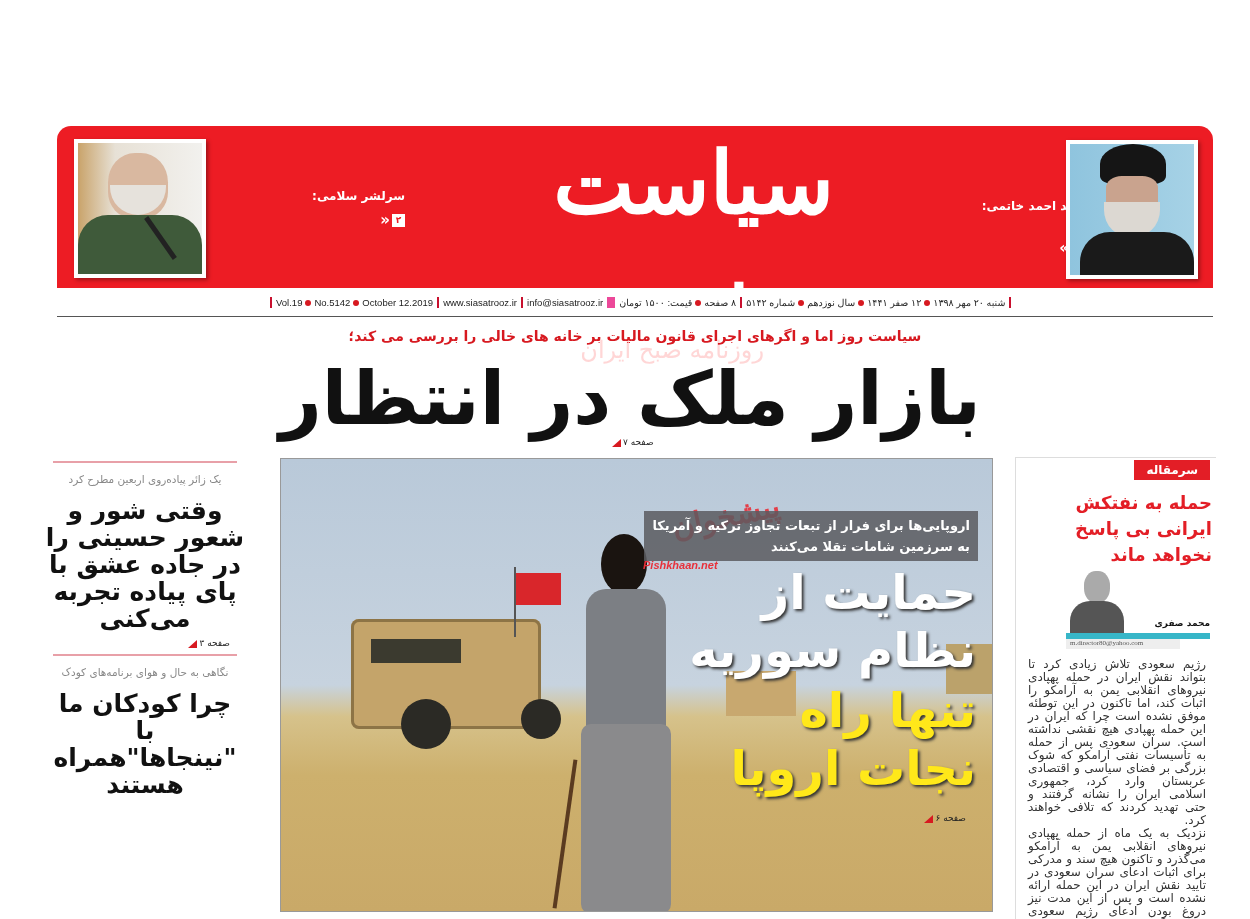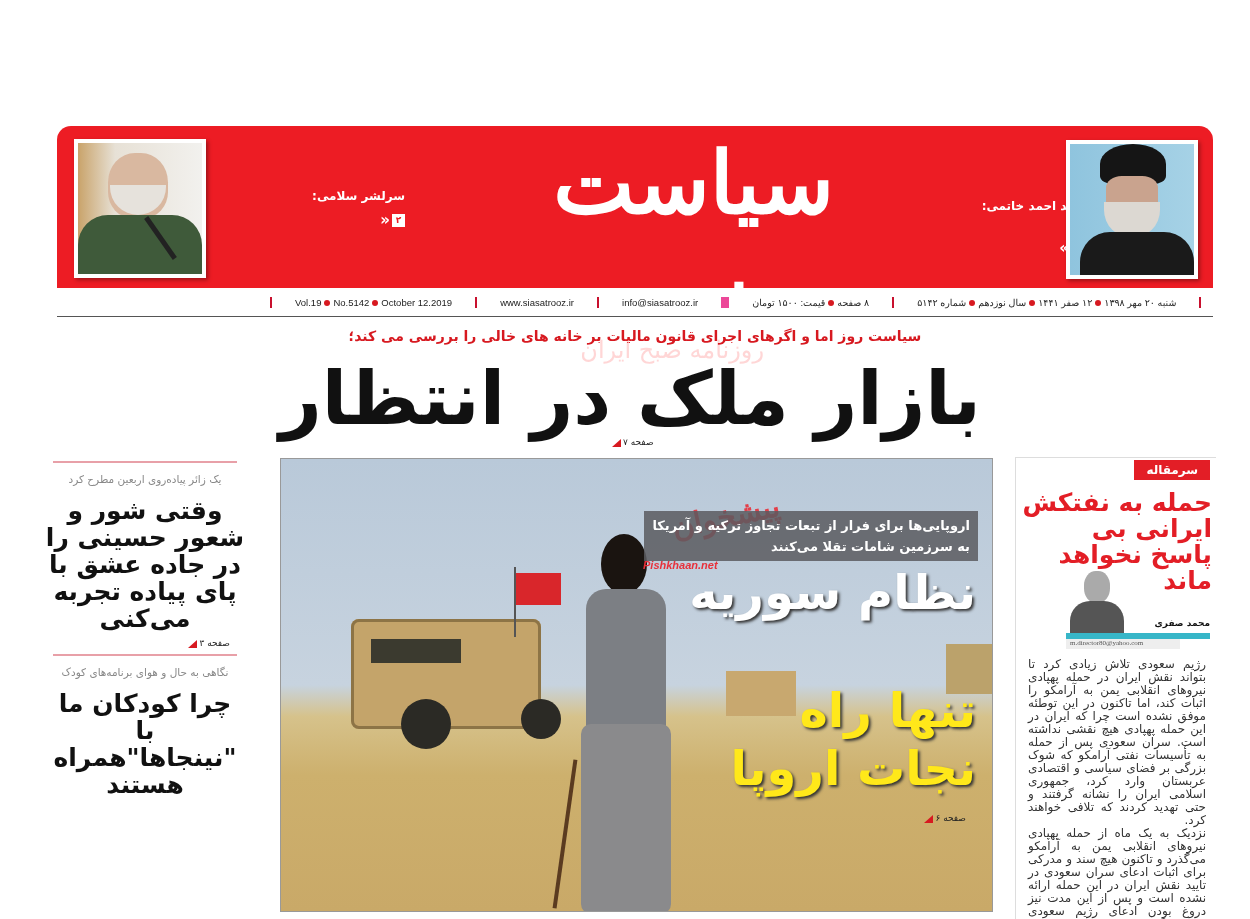--- a/index.html
+++ b/index.html
@@ -16,21 +16,21 @@
   .teaser .title { font-size:13px; font-weight:bold; }
   .pgbox { display:inline-block; width:13px; height:13px; background:#fff; color:#ed1c24; font-size:9px; font-weight:bold; text-align:center; line-height:13px; vertical-align:middle; }
   .chev { color:#fff; font-size:15px; font-weight:bold; vertical-align:middle; letter-spacing:-3px; }
 
   .logo { left:424px; top:128px; width:410px; height:150px; text-align:right; color:#fff; }
   .logo .main { font-family:"DejaVu Serif", serif; font-size:86px; font-weight:bold; line-height:110px; letter-spacing:-2px; }
   .logo .sub { font-family:"DejaVu Serif", serif; font-size:24px; color:#ffd6d6; margin-top:-12px; margin-right:70px; }
 
   
   .infobar { left:270px; top:293px; width:730px; height:18px; font-size:9.5px; color:#222; font-family:"Liberation Sans", sans-serif; display:flex; align-items:center; }
-  .infobar .seg { padding:0 23px; border-left:2px solid #c8102e; white-space:nowrap; }
+  .infobar .seg { padding:0 4px; border-left:2px solid #c8102e; white-space:nowrap; }
   .infobar .seg:first-child { border-left:none; }
   .dot { display:inline-block; width:6px; height:6px; border-radius:50%; background:#d71920; margin:0 3px; vertical-align:middle; }
   .rule-top { left:57px; top:316px; width:1156px; height:1px; background:#555; }
 
   .subhead { left:200px; top:328px; width:870px; text-align:center; color:#d71920; font-size:14px; font-weight:bold; }
   .headline { left:170px; top:350px; width:920px; text-align:center; color:#111; font-size:74px; font-weight:bold; letter-spacing:-3px; line-height:96px; font-family:"DejaVu Sans", sans-serif; }
   .pageref { font-size:9px; color:#222; white-space:nowrap; }
   .pageref .tri { display:inline-block; width:0; height:0; border-left:9px solid transparent; border-bottom:8px solid #d71920; vertical-align:middle; margin-right:2px; }
 
   
@@ -46,21 +46,21 @@
   .mainphoto { left:280px; top:458px; width:711px; height:452px; border:1px solid #999; overflow:hidden; background:linear-gradient(180deg,#b9c9d9 0%,#c7d3df 50%,#d6c28b 57%,#cdb06d 70%,#c9a968 100%); }
   .photo-caption { right:14px; top:52px; background:rgba(90,90,95,.85); color:#fff; font-size:13px; font-weight:bold; text-align:right; padding:4px 8px; line-height:21px; }
   .wm-fa { left:390px; top:40px; color:#e8303a; font-size:30px; font-family:"DejaVu Serif", serif; font-weight:bold; transform:rotate(-12deg); opacity:.9; }
   .wm-en { left:362px; top:100px; color:#e8303a; font-size:11px; font-weight:bold; font-style:italic; font-family:"Liberation Sans", sans-serif; }
   .big-white { right:16px; top:104px; color:#fff; font-size:48px; font-weight:bold; text-align:right; line-height:58px; text-shadow:2px 2px 3px #333; }
   .big-yellow { right:16px; top:222px; color:#ffe81a; font-size:48px; font-weight:bold; text-align:right; line-height:58px; text-shadow:2px 2px 3px #333; }
 
   
   .rcol { left:1015px; top:457px; width:200px; height:462px; border-left:1px solid #ddd; border-top:1px solid #ddd; }
   .tag { right:6px; top:2px; background:#e31e26; color:#fff; font-size:12px; font-weight:bold; padding:3px 12px; }
-  .edit-title { left:6px; top:32px; width:190px; color:#e31e26; font-size:25px; font-weight:bold; text-align:right; line-height:26px; }
+  .edit-title { left:6px; top:32px; width:190px; color:#e31e26; font-size:18px; font-weight:bold; text-align:right; line-height:26px; }
   .author-pic { left:50px; top:113px; width:60px; height:70px; }
   .author-name { left:112px; top:160px; width:82px; font-size:9px; font-weight:bold; text-align:right; color:#111; }
   .author-bar { left:50px; top:175px; width:144px; height:6px; background:#37b6c8; }
   .author-email { left:50px; top:181px; width:110px; height:10px; background:#eee; font-size:7px; color:#555; padding-left:4px; font-family:"Liberation Serif", serif; }
   .body-text { left:12px; top:200px; width:178px; font-size:12px; color:#333; text-align:justify; line-height:13px; font-family:"DejaVu Sans", sans-serif; }
   .body-text p { margin:0; }
 </style>
 </head>
 <body>
 
@@ -158,20 +158,21 @@
   <div class="abs" style="left:300px;top:265px;width:90px;height:190px;background:#8a8a8c;border-radius:10px;"></div>
   <div class="abs" style="left:282px;top:300px;width:4px;height:150px;background:#5a3b20;transform:rotate(8deg);"></div>
 
   <div class="abs wm-fa">پیشخوان</div>
   <div class="abs wm-en">Pishkhaan.net</div>
   <div class="abs photo-caption rtl">
     <div>اروپایی‌ها برای فرار از تبعات تجاوز ترکیه و آمریکا</div>
     <div>به سرزمین شامات تقلا می‌کنند</div>
   </div>
   <div class="abs big-white rtl">
+    <div>حمایت از</div>
     <div>نظام سوریه</div>
   </div>
   <div class="abs big-yellow rtl">
     <div>تنها راه</div>
     <div>نجات اروپا</div>
   </div>
   <div class="abs pageref rtl" style="right:26px;top:354px;">
     <span>صفحه ۶</span><span class="tri"></span>
   </div>
 </div>

